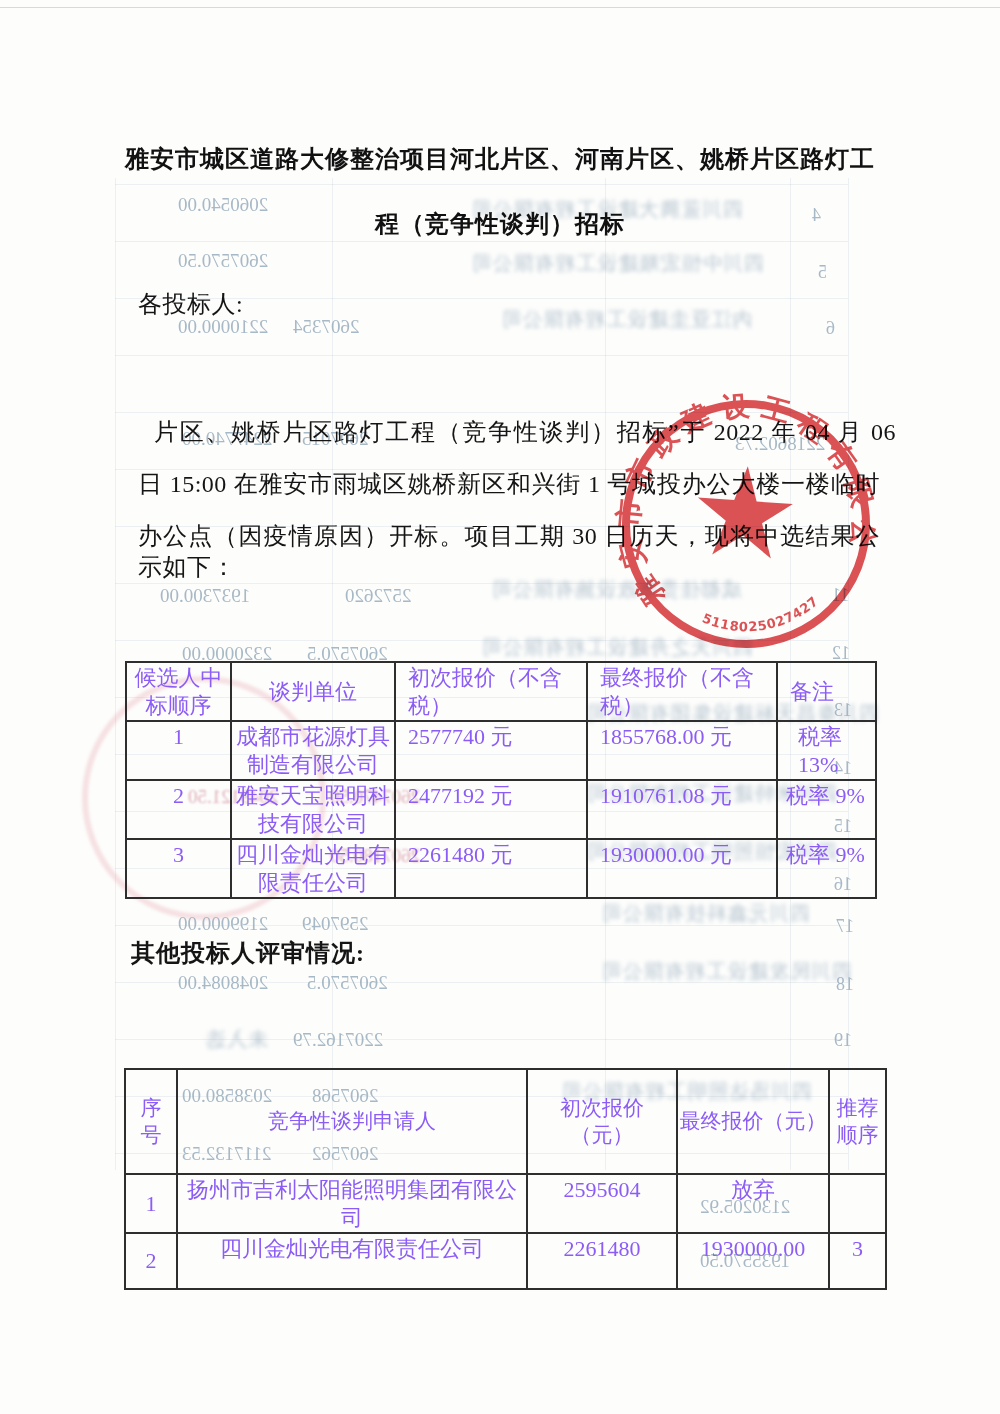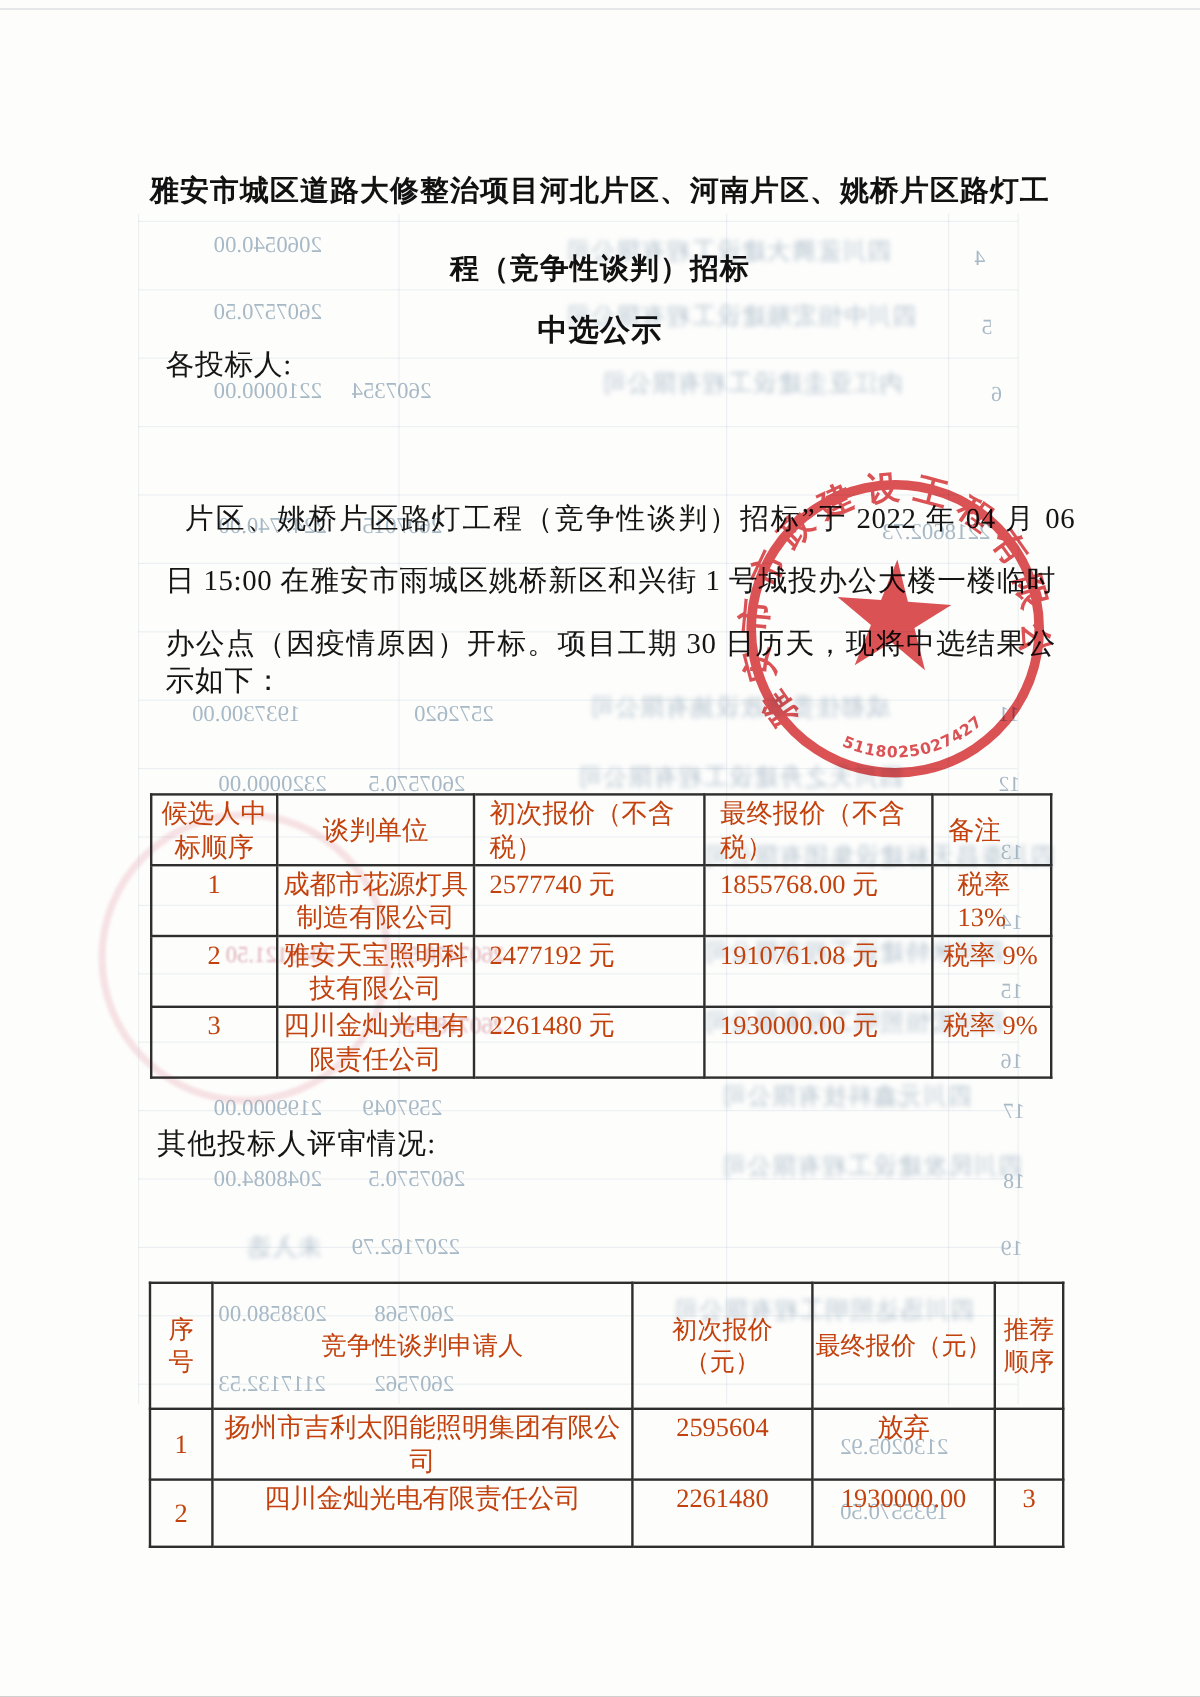--- a/index.html
+++ b/index.html
@@ -36,25 +36,25 @@
   .t1{top:143px;} .t2{top:208px;} .t3{top:258px;font-size:25px;}
 
   .bodyline{
     position:absolute;left:138px;width:742px;font-size:24px;color:#151515;
     letter-spacing:.5px;
   }
   .jline{text-align:justify;text-align-last:justify;}
   .indent2{padding-left:48px;width:694px;}
 
   .section-heading{
-    position:absolute;left:131px;top:937px;font-size:24px;color:#151515;letter-spacing:1px;
+    position:absolute;left:131px;top:937px;font-size:24px;color:#151515;letter-spacing:1px;font-weight:bold;
   }
 
   table.doc{border-collapse:collapse;table-layout:fixed;position:absolute;
-            font-size:22px;color:#c2410c;background:transparent;}
+            font-size:22px;color:#8b5cf6;background:transparent;}
   table.doc td,table.doc th{border:2px solid #2e2e2e;vertical-align:middle;
             font-weight:normal;line-height:1.25;overflow:hidden;}
   .tc{text-align:center;}
   .tl{text-align:left;padding-left:12px;}
   .pre{white-space:pre-line;}
   #table1{left:125px;top:661px;width:750px;}
   #table2{left:124px;top:1068px;width:761px;}
   #table2 .hdr{font-size:21px;}
 
   
@@ -140,21 +140,20 @@
       <div class="gline" style="left: 115px; top: 982px; width: 733px; height: 1px;"></div>
       <div class="gline" style="left: 115px; top: 1039px; width: 733px; height: 1px;"></div>
       <div class="gline" style="left: 115px; top: 1096px; width: 733px; height: 1px;"></div>
       <div class="gline" style="left: 115px; top: 1153px; width: 733px; height: 1px;"></div>
     </div>
 
   <div class="content">
 
     <div class="title-line t1">雅安市城区道路大修整治项目河北片区、河南片区、姚桥片区路灯工</div>
     <div class="title-line t2">程（竞争性谈判）招标</div>
-    <div class="title-line t3">中选公示</div>
 
     <div class="bodyline" style="top:288px;font-family:Liberation Serif, serif;">各投标人:</div>
     <div class="bodyline jline" style="top:416px;margin-left:16px;">片区、姚桥片区路灯工程（竞争性谈判）招标”于 2022 年 04 月 06</div>
     <div class="bodyline jline" style="top:468px;">日 15:00 在雅安市雨城区姚桥新区和兴街 1 号城投办公大楼一楼临时</div>
     <div class="bodyline jline" style="top:520px;">办公点（因疫情原因）开标。项目工期 30 日历天，现将中选结果公</div>
     <div class="bodyline" style="top:551px;">示如下：</div>
 
     <table class="doc" id="table1">
       <colgroup>
           <col style="width:105px">

